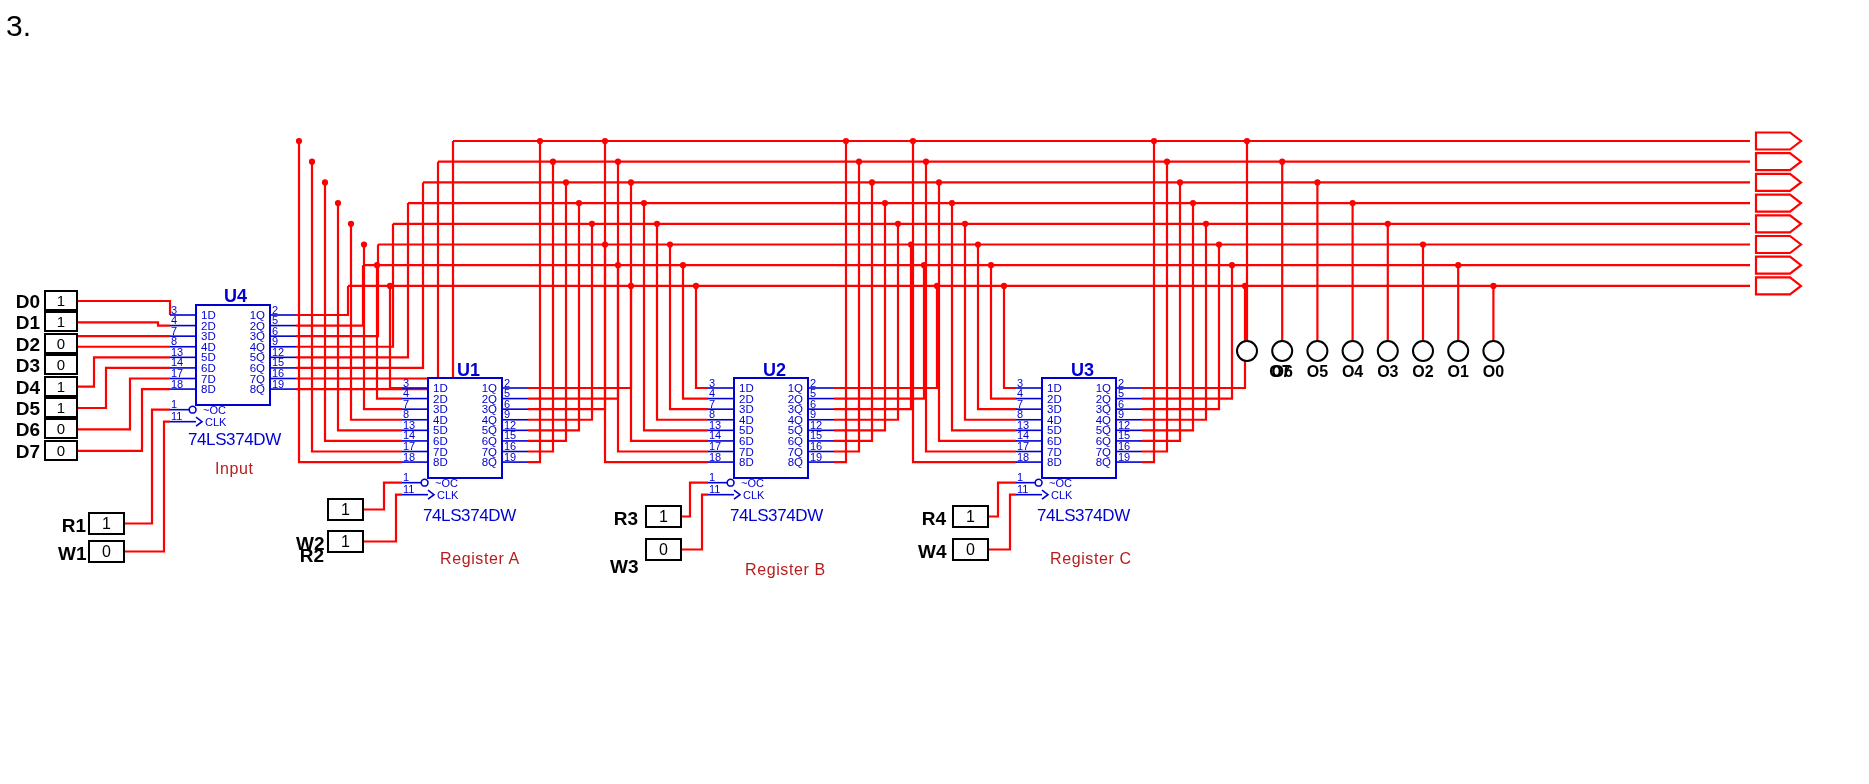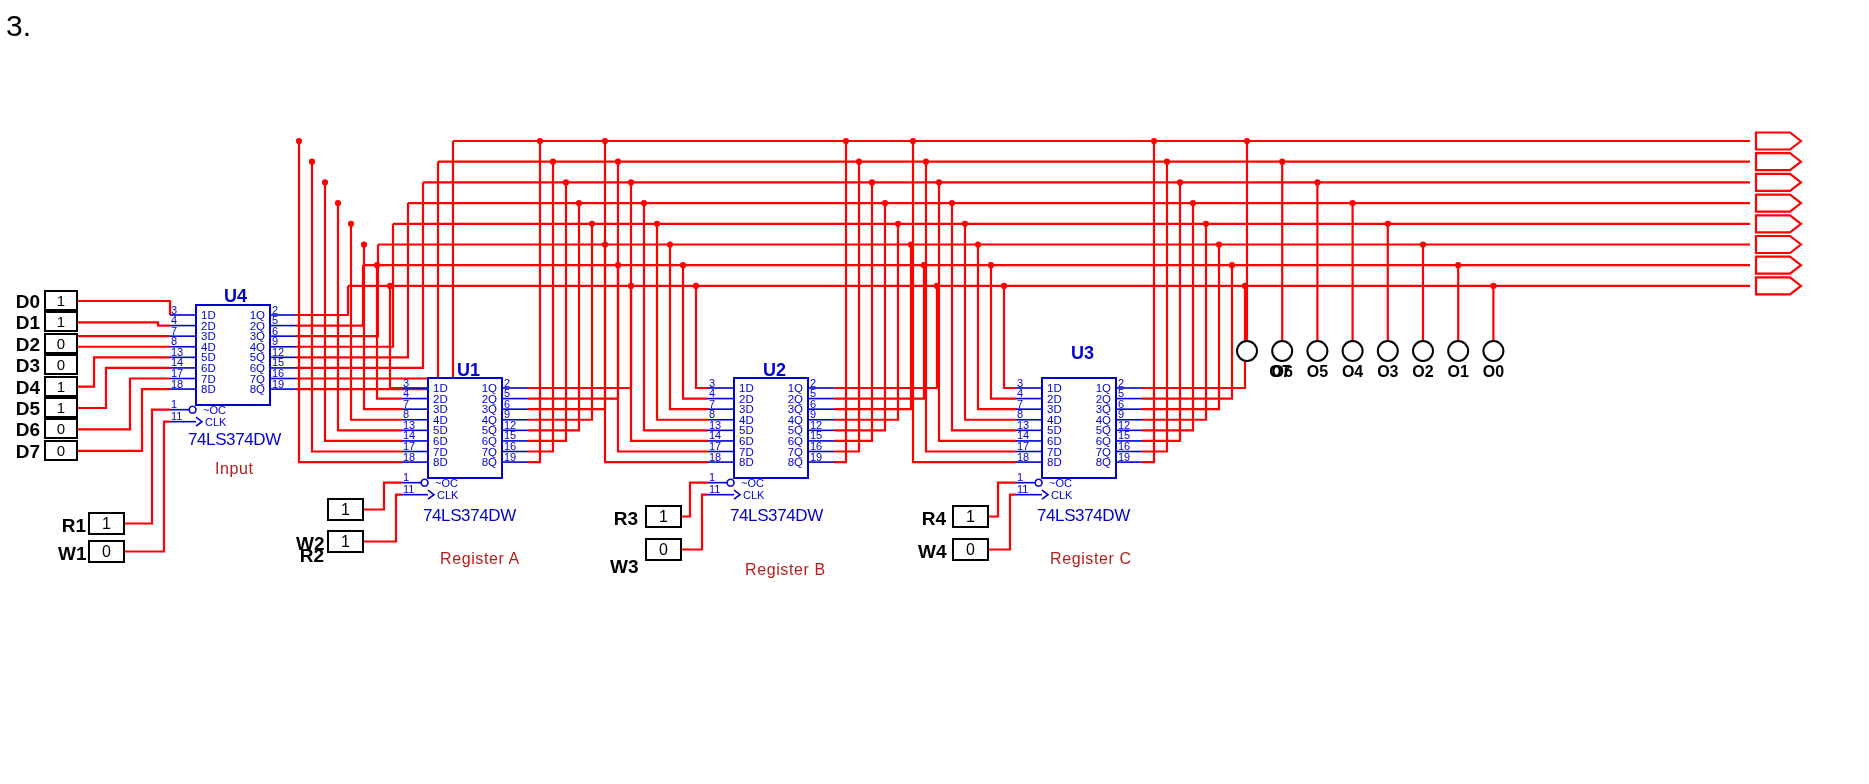--- a/index.html
+++ b/index.html
@@ -488,21 +488,21 @@
   <div id="caption-layer">
       <div class="ref" style="left: 224px; top: 178px;">U4</div>
       <div class="part" style="left: 188px; top: 322px;">74LS374DW</div>
       <div class="blkname" style="left: 215px; top: 352px;">Input</div>
       <div class="ref" style="left: 457px; top: 252px;">U1</div>
       <div class="part" style="left: 423px; top: 398px;">74LS374DW</div>
       <div class="blkname" style="left: 440px; top: 442px;">Register A</div>
       <div class="ref" style="left: 763px; top: 252px;">U2</div>
       <div class="part" style="left: 730px; top: 398px;">74LS374DW</div>
       <div class="blkname" style="left: 745px; top: 453px;">Register B</div>
-      <div class="ref" style="left: 1071px; top: 235px; text-align: center;">U3</div>
+      <div class="ref" style="left: 1071px; top: 252px; text-align: center;">U3</div>
       <div class="part" style="left: 1037px; top: 398px;">74LS374DW</div>
       <div class="blkname" style="left: 1050px; top: 442px;">Register C</div>
     </div>
 
   <div id="olbl-layer">
       <div class="olbl" style="left: 1234px; top: 255px; width: 26px; text-align: center; padding-left: 33px;">O7</div>
       <div class="olbl" style="left: 1269.2px; top: 255px; width: 26px; text-align: center;">O6</div>
       <div class="olbl" style="left: 1304.4px; top: 255px; width: 26px; text-align: center;">O5</div>
       <div class="olbl" style="left: 1339.6px; top: 255px; width: 26px; text-align: center;">O4</div>
       <div class="olbl" style="left: 1374.8px; top: 255px; width: 26px; text-align: center;">O3</div>

